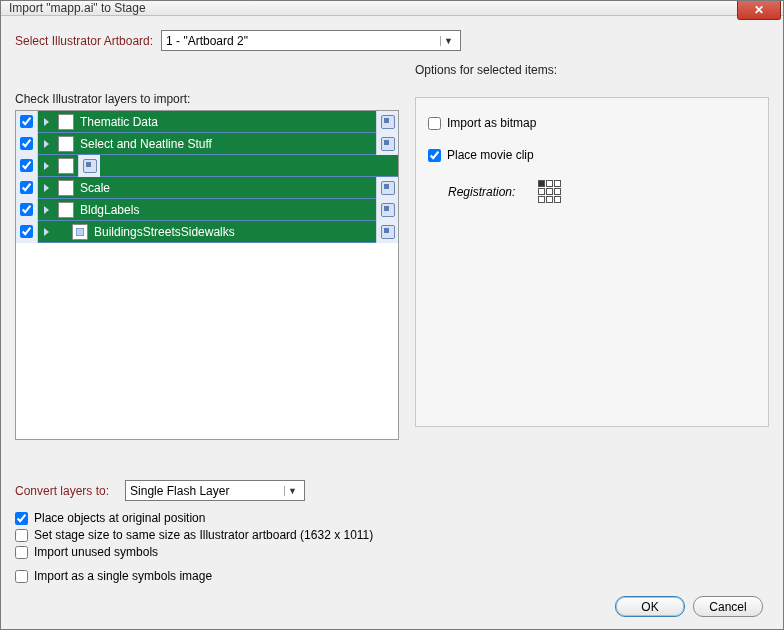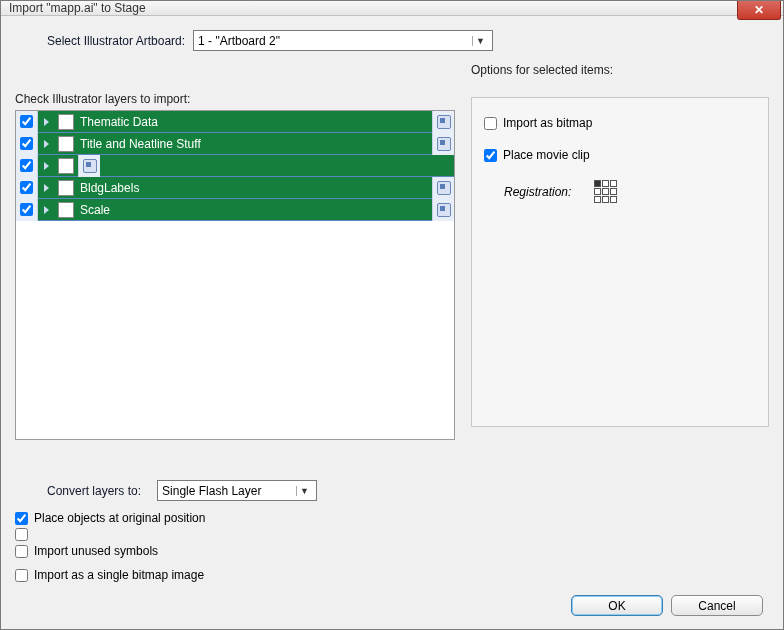--- a/index.html
+++ b/index.html
@@ -3,26 +3,26 @@
 <meta charset="utf-8">
 <style>
 * { box-sizing: border-box; margin: 0; padding: 0; font-family: "Segoe UI", Tahoma, sans-serif; font-size: 12px; }
 body { background: #fff; width: 784px; height: 630px; overflow: hidden; }
 .dialog { width: 784px; height: 630px; border: 1px solid #7a7a7a; background: #f0f0f0; display: flex; flex-direction: column; }
 .titlebar { height: 28px; background: linear-gradient(#f8f8f8,#e6e6e6); border-bottom: 1px solid #c0c0c0; display: flex; align-items: center; padding-left: 8px; position: relative; }
 .titlebar .title { color: #333; }
 .close-btn { position: absolute; right: 2px; top: 0; width: 44px; height: 19px; background: linear-gradient(#d96a5f,#c83a2a); border: 1px solid #8a2a1f; border-top: none; border-radius: 0 0 3px 3px; color: #fff; display: flex; align-items: center; justify-content: center; font-size: 11px; font-weight: bold; cursor: pointer; }
 .content { flex: 1; padding: 14px 14px 10px 14px; display: flex; flex-direction: column; }
 .row-artboard { display: flex; align-items: center; gap: 8px; margin-bottom: 12px; }
-.label { color: #0f172a; margin-left: 32px; }
+.label { color: #7f1d1d; }
 .combo { height: 21px; border: 1px solid #7a7a7a; background: #fff; display: flex; align-items: center; padding: 0 4px; position: relative; }
 .combo .v { flex: 1; }
 .combo .chev { width: 16px; text-align: center; border-left: 1px solid #aaa; color: #333; font-size: 9px; }
 .main-cols { display: flex; gap: 16px; }
-.left-col { width: 440px; margin-top: 29px; }
+.left-col { width: 384px; margin-top: 29px; }
 .right-col { flex: 1; }
 .section-label { margin-bottom: 4px; color: #222; }
 .layer-list { border: 1px solid #9a9a9a; background: #fff; height: 330px; overflow: hidden; }
 .layer-row { height: 22px; background: #15803d; border-bottom: 1px solid #5a87c2; display: flex; align-items: center; color: #fff; }
 .layer-row .cell-cb { width: 22px; height: 22px; background: #e8eef7; border-right: 1px solid #c8d4e6; display: flex; align-items: center; justify-content: center; }
 .layer-row .cell-cb input { width: 13px; height: 13px; }
 .layer-row .cell-expand { width: 16px; display:flex; align-items:center; justify-content:center; }
 .exp-tri { width:0; height:0; border-top:4px solid transparent; border-bottom:4px solid transparent; border-left:5px solid #cbdaf0; }
 .layer-row .cell-swatch { width: 16px; height: 16px; margin: 0 4px; border: 1px solid #888; background: #fff; display:flex; align-items:center; justify-content:center; }
 .layer-row .cell-name { flex: 1; padding-left: 2px; }
@@ -36,21 +36,21 @@
 .opt-row input[type=checkbox] { width: 13px; height: 13px; }
 .reg-row { display: flex; align-items: center; gap: 23px; margin-left: 20px; margin-top: 4px; font-style: italic; }
 .reg-grid { display: grid; grid-template-columns: repeat(3, 7px); grid-template-rows: repeat(3, 7px); gap: 1px; }
 .reg-grid .d { width: 7px; height: 7px; border: 1px solid #555; background:#fff; }
 .reg-grid .d.sel { background:#333; }
 .bottom { margin-top: 40px; }
 .convert-row { display: flex; align-items: center; gap: 16px; margin-bottom: 10px; }
 .cb-row { display: flex; align-items: flex-end; gap: 6px; margin: 3px 0; }
 .cb-row input { width: 13px; height: 13px; }
 .btn-row { display: flex; gap: 8px; justify-content: flex-end; margin-top: 10px; padding-right: 6px; padding-bottom: 6px; }
-.btn { width: 92px; height: 21px; border: 1px solid #8a8a8a; border-radius: 5px; background: linear-gradient(#fefefe,#e6e6e6); display:flex; align-items:center; justify-content:center; cursor:pointer; }
+.btn { width: 70px; height: 21px; border: 1px solid #8a8a8a; border-radius: 10px; background: linear-gradient(#fefefe,#e6e6e6); display:flex; align-items:center; justify-content:center; cursor:pointer; }
 .btn.primary { border: 1px solid #3c7fb1; box-shadow: 0 0 0 1px #8acaf7 inset; }
 </style>
 </head>
 <body>
 
 <div class="dialog">
   <div class="titlebar">
     <span class="title">Import "mapp.ai" to Stage</span>
     <div class="close-btn">
       <span>✕</span>
@@ -85,33 +85,46 @@
               </div>
             </div>
             <div class="layer-row">
               <div class="cell-cb">
                 <input type="checkbox" checked="" style="">
               </div>
               <div class="cell-expand">
                 <div class="exp-tri"></div>
               </div>
               <div class="cell-swatch"></div>
-              <div class="cell-name">Title and Neatline Stuff</div>
-              <div class="cell-act">
-                <div class="act-icon"></div>
-              </div>
-            </div>
-            <div class="layer-row">
-              <div class="cell-cb">
-                <input type="checkbox" checked="" style="">
-              </div>
-              <div class="cell-expand">
-                <div class="exp-tri"></div>
-              </div>
-              <div class="cell-swatch"></div>
+              <div class="cell-name">Select and Neatline Stuff</div>
+              <div class="cell-act">
+                <div class="act-icon"></div>
+              </div>
+            </div>
+            <div class="layer-row">
+              <div class="cell-cb">
+                <input type="checkbox" checked="" style="">
+              </div>
+              <div class="cell-expand">
+                <div class="exp-tri"></div>
+              </div>
+              <div class="cell-swatch"></div>
+              <div class="cell-act">
+                <div class="act-icon"></div>
+              </div>
+            </div>
+            <div class="layer-row">
+              <div class="cell-cb">
+                <input type="checkbox" checked="" style="">
+              </div>
+              <div class="cell-expand">
+                <div class="exp-tri"></div>
+              </div>
+              <div class="cell-swatch"></div>
+              <div class="cell-name">Scale</div>
               <div class="cell-act">
                 <div class="act-icon"></div>
               </div>
             </div>
             <div class="layer-row">
               <div class="cell-cb">
                 <input type="checkbox" checked="" style="">
               </div>
               <div class="cell-expand">
                 <div class="exp-tri"></div>
@@ -122,22 +135,25 @@
                 <div class="act-icon"></div>
               </div>
             </div>
             <div class="layer-row">
               <div class="cell-cb">
                 <input type="checkbox" checked="" style="">
               </div>
               <div class="cell-expand">
                 <div class="exp-tri"></div>
               </div>
-              <div class="cell-swatch"></div>
-              <div class="cell-name">Scale</div>
+              <div class="indent"></div>
+              <div class="cell-swatch">
+                <div class="swatch-inner"></div>
+              </div>
+              <div class="cell-name">BuildingsStreetsSidewalks</div>
               <div class="cell-act">
                 <div class="act-icon"></div>
               </div>
             </div>
           </div>
       </div>
       <div class="right-col">
         <div class="section-label">Options for selected items:</div>
         <div class="options-panel">
           <div class="opt-row">
@@ -162,39 +178,40 @@
                 <div class="d"></div>
             </div>
           </div>
         </div>
       </div>
     </div>
 
     <div class="bottom">
       <div class="convert-row">
         <span class="label">Convert layers to:</span>
-        <div class="combo" style="width:160px">
+        <div class="combo" style="width:180px">
           <span class="v">Single Flash Layer</span>
           <span class="chev">▼</span>
         </div>
       </div>
       <div class="cb-row">
         <input type="checkbox" checked="" style="">
         <span>Place objects at original position</span>
       </div>
       <div class="cb-row">
         <input type="checkbox" style="">
+        <span>Set stage size to same size as Illustrator artboard (1632 x 1011)</span>
       </div>
       <div class="cb-row">
         <input type="checkbox" style="">
         <span>Import unused symbols</span>
       </div>
       <div class="cb-row" style="margin-top:10px">
         <input type="checkbox" style="">
-        <span>Import as a single bitmap image</span>
+        <span>Import as a single symbols image</span>
       </div>
     </div>
 
     <div class="btn-row">
       <div class="btn primary">
         <span>OK</span>
       </div>
       <div class="btn">
         <span>Cancel</span>
       </div>

